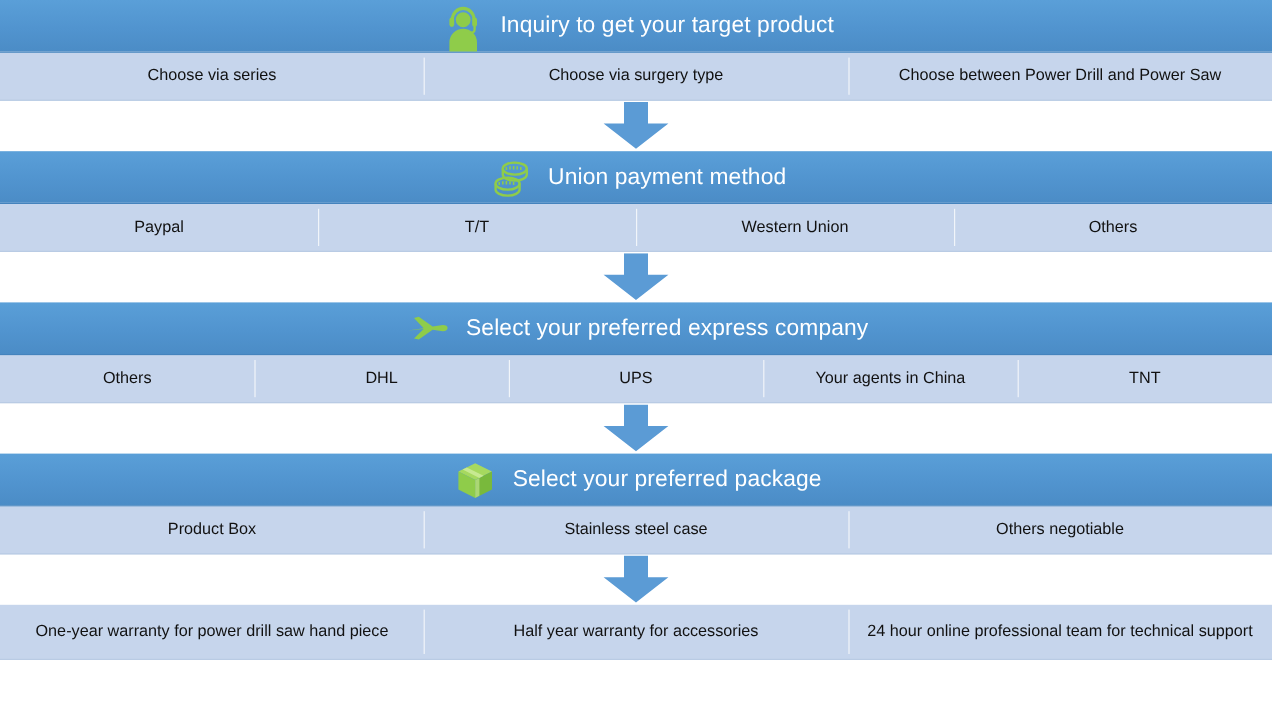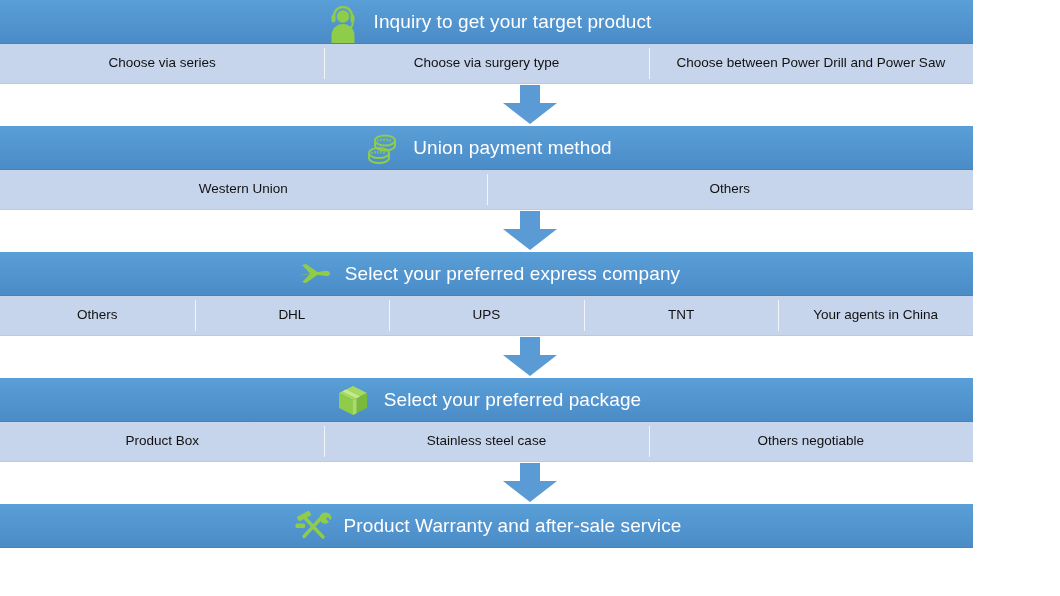--- a/index.html
+++ b/index.html
@@ -14,21 +14,21 @@
     overflow: hidden;
     position: relative;
   }
 
   #flow {
     width: 1060px;
     height: 596px;
     position: relative;
   }
 
-  .step { position: relative; width: 973px; }
+  .step { position: relative; width: 1060px; }
 
   
   .step-header {
     position: relative;
     width: 100%;
     background: linear-gradient(180deg, #5a9fd8 0%, #5194cf 55%, #4b8cc6 100%);
     box-sizing: border-box;
     display: flex;
     align-items: center;
     justify-content: center;
@@ -156,20 +156,22 @@
             <g stroke="#8fcc4a" stroke-width="1.3">
               <path d="M17 12.2 v2.4 M20 11.6 v2.6 M23 11.4 v2.8 M26 11.6 v2.6 M29 12.2 v2.4"></path>
               <path d="M11 24.7 v2.4 M14 24.1 v2.6 M17 23.9 v2.8 M20 24.1 v2.6 M23 24.7 v2.4"></path>
             </g>
           </svg>
         </span>
         <span class="step-title">Union payment method</span>
       </div>
     </div>
     <div class="step-options h-40">
+      <div class="option-cell">Paypal</div>
+      <div class="option-cell">T/T</div>
       <div class="option-cell">Western Union</div>
       <div class="option-cell">Others</div>
     </div>
   </div>
 
   <div class="connector conn-h">
     <svg class="arrow-svg" width="62" height="40" viewBox="0 0 62 40" xmlns="http://www.w3.org/2000/svg">
       <polygon points="21,0 41,0 41,18 58,18 31,39 4,18 21,18" fill="#5b9bd5"></polygon>
     </svg>
   </div>
@@ -182,22 +184,22 @@
             <path d="M4 22.5 L17 20.5 L9 12 L13 11 L24.5 19 L33 17.8 a4 2.6 0 0 1 0 5.2 L24.5 21.8 L13 30 L9 29 L17 21.2 Z" fill="#8fcc4a"></path>
           </svg>
         </span>
         <span class="step-title">Select your preferred express company</span>
       </div>
     </div>
     <div class="step-options h-40">
       <div class="option-cell">Others</div>
       <div class="option-cell">DHL</div>
       <div class="option-cell">UPS</div>
+      <div class="option-cell">Your agents in China</div>
       <div class="option-cell">TNT</div>
-      <div class="option-cell">Your agents in China</div>
     </div>
   </div>
 
   <div class="connector conn-h">
     <svg class="arrow-svg" width="62" height="40" viewBox="0 0 62 40" xmlns="http://www.w3.org/2000/svg">
       <polygon points="21,0 41,0 41,18 58,18 31,39 4,18 21,18" fill="#5b9bd5"></polygon>
     </svg>
   </div>
 
   <div class="step">
@@ -226,37 +228,20 @@
     </div>
   </div>
 
   <div class="connector conn-h">
     <svg class="arrow-svg" width="62" height="40" viewBox="0 0 62 40" xmlns="http://www.w3.org/2000/svg">
       <polygon points="21,0 41,0 41,18 58,18 31,39 4,18 21,18" fill="#5b9bd5"></polygon>
     </svg>
   </div>
 
   <div class="step">
-    <div class="step-header h-44">
-      <div class="title-wrap">
-        <span class="step-icon">
-          <svg viewBox="0 0 42 42" width="42" height="42" xmlns="http://www.w3.org/2000/svg">
-            <g stroke="#8fcc4a" stroke-width="3.4" stroke-linecap="round" fill="none">
-
-              <path d="M13.5 13.5 L31 32"></path>
-
-              <path d="M29.5 12.5 L12 31.5"></path>
-            </g>
-
-            <g fill="#8fcc4a">
-              <rect x="5" y="8.5" width="14" height="5.2" rx="1.2" transform="rotate(-28 12 11)"></rect>
-              <rect x="3.5" y="18.5" width="9.5" height="4.4" rx="1.2"></rect>
-            </g>
-
-            <path d="M33.5 7.5 a5.6 5.6 0 1 0 3.6 9.6 l-3.2 -3.2 1.8 -1.8 3.2 3.2 A5.6 5.6 0 0 0 33.5 7.5 Z" fill="#8fcc4a"></path>
-          </svg>
-        </span>
-        <span class="step-title">Product Warranty and after-sale service</span>
-      </div>
+    <div class="step-options h-46">
+      <div class="option-cell">One-year warranty for power drill saw hand piece</div>
+      <div class="option-cell">Half year warranty for accessories</div>
+      <div class="option-cell">24 hour online professional team for technical support</div>
     </div>
   </div>
 
 </div>
 
 </body></html>

